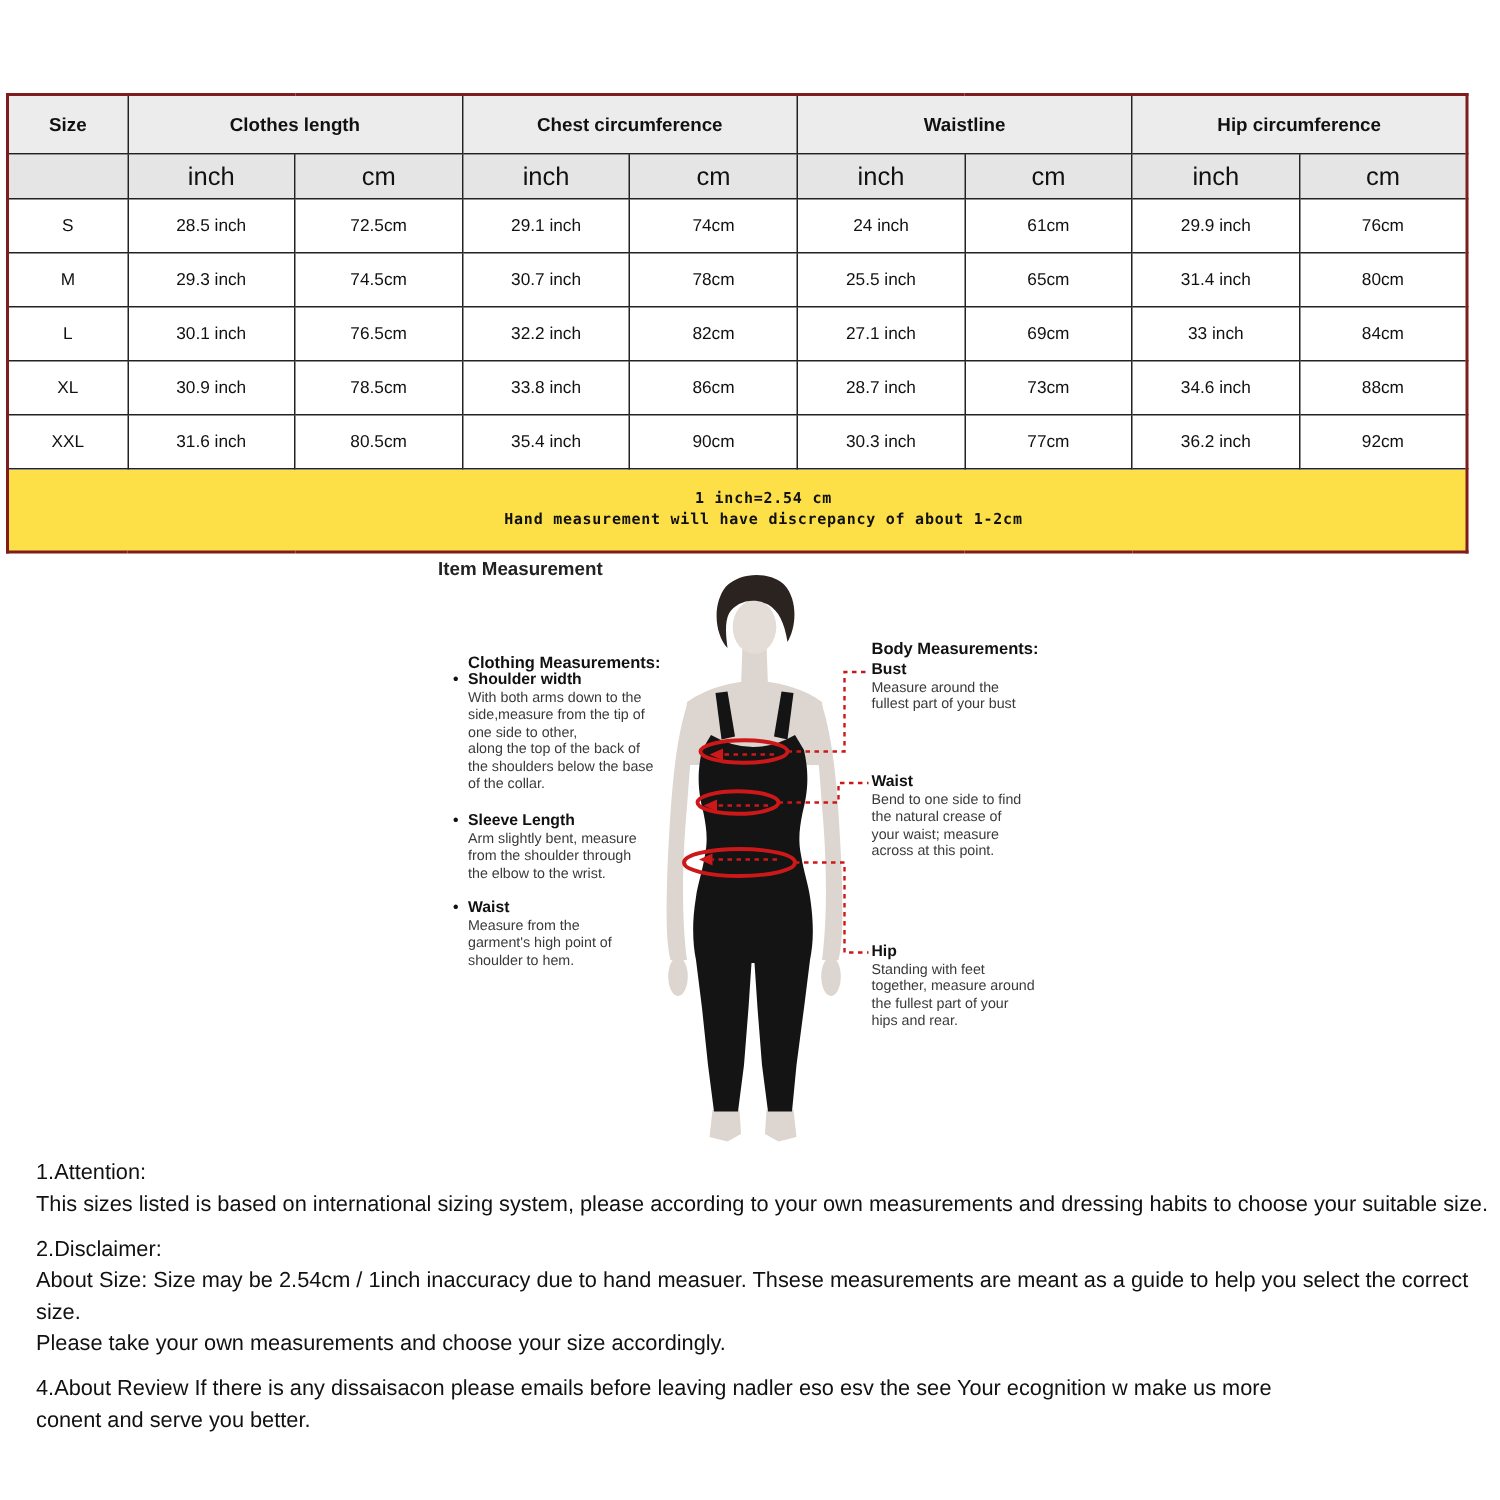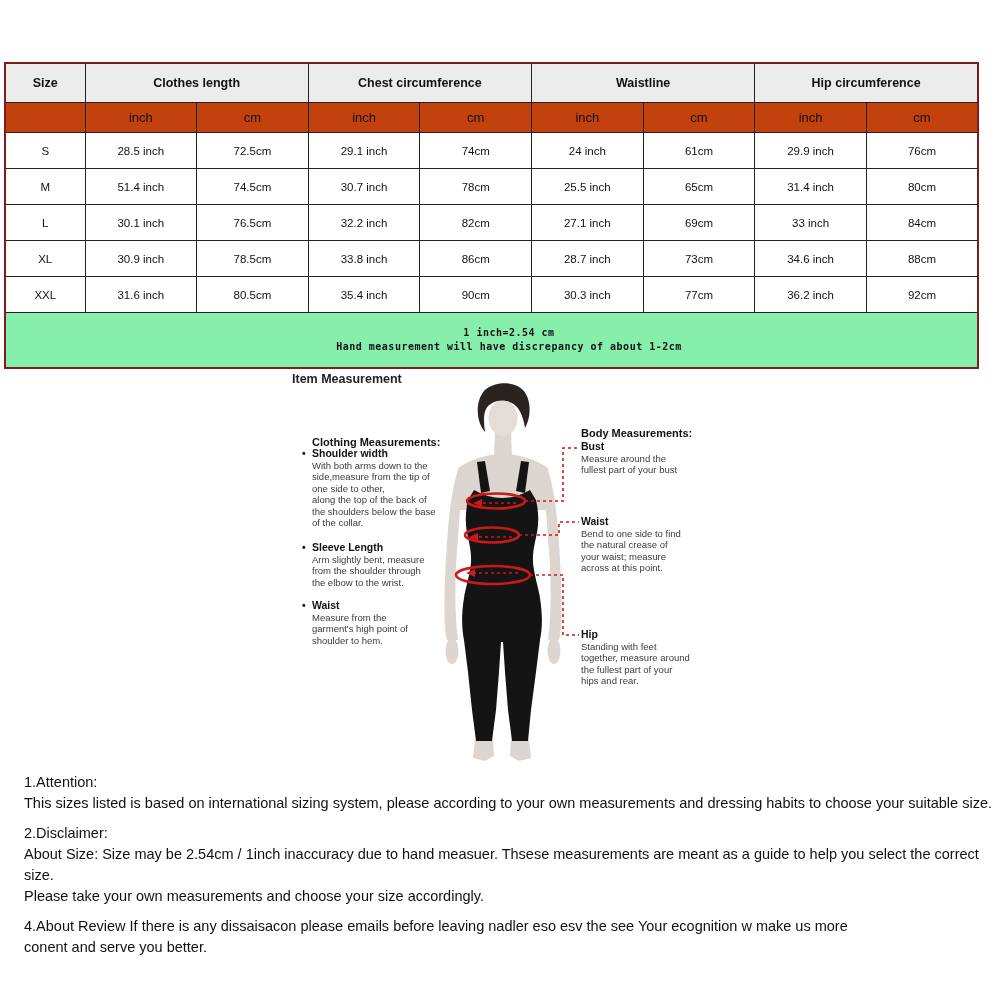--- a/index.html
+++ b/index.html
@@ -10,23 +10,23 @@
   
   table.size-chart{
     position:absolute;left:4px;top:62px;width:975px;
     border-collapse:collapse;table-layout:fixed;border:2px solid #7f1d1d;
   }
   table.size-chart th, table.size-chart td{
     border:1px solid #222;text-align:center;vertical-align:middle;
     overflow:hidden;white-space:nowrap;
   }
   tr.cat-row th{height:36px;background:#ececec;font-size:12.5px;font-weight:bold;}
-  tr.unit-row th{height:27px;background:#c2410c;font-size:13px;font-weight:normal;}
+  tr.unit-row th{height:27px;background:#e5e5e5;font-size:17px;font-weight:normal;}
   tbody.data td{height:33px;background:#fff;font-size:11.5px;}
-  td.note-cell{height:52px;background:#86efac;padding-left:36px;}
+  td.note-cell{height:52px;background:#fde047;padding-left:36px;}
   .note-line{
     font-family:"DejaVu Sans Mono", monospace;font-weight:bold;
     font-size:10px;line-height:14px;letter-spacing:0.5px;color:#111;
   }
   
   .diagram{position:absolute;left:0;top:370px;width:816px;height:432px;}
   .diagram-title{position:absolute;left:292px;top:2px;font-size:12.5px;font-weight:bold;color:#222;}
   .svg-wrap{position:absolute;left:300px;top:0;width:420px;height:430px;}
   .meas-col{position:absolute;font-size:9.5px;line-height:11.5px;color:#3a3a3a;}
   #clothing-block{left:312px;top:55px;width:132px;margin-top:12px;}
@@ -86,21 +86,21 @@
       <td>72.5cm</td>
       <td>29.1 inch</td>
       <td>74cm</td>
       <td>24 inch</td>
       <td>61cm</td>
       <td>29.9 inch</td>
       <td>76cm</td>
     </tr>
     <tr>
       <td>M</td>
-      <td>51.4 inch</td>
+      <td>29.3 inch</td>
       <td>74.5cm</td>
       <td>30.7 inch</td>
       <td>78cm</td>
       <td>25.5 inch</td>
       <td>65cm</td>
       <td>31.4 inch</td>
       <td>80cm</td>
     </tr>
     <tr>
       <td>L</td>

